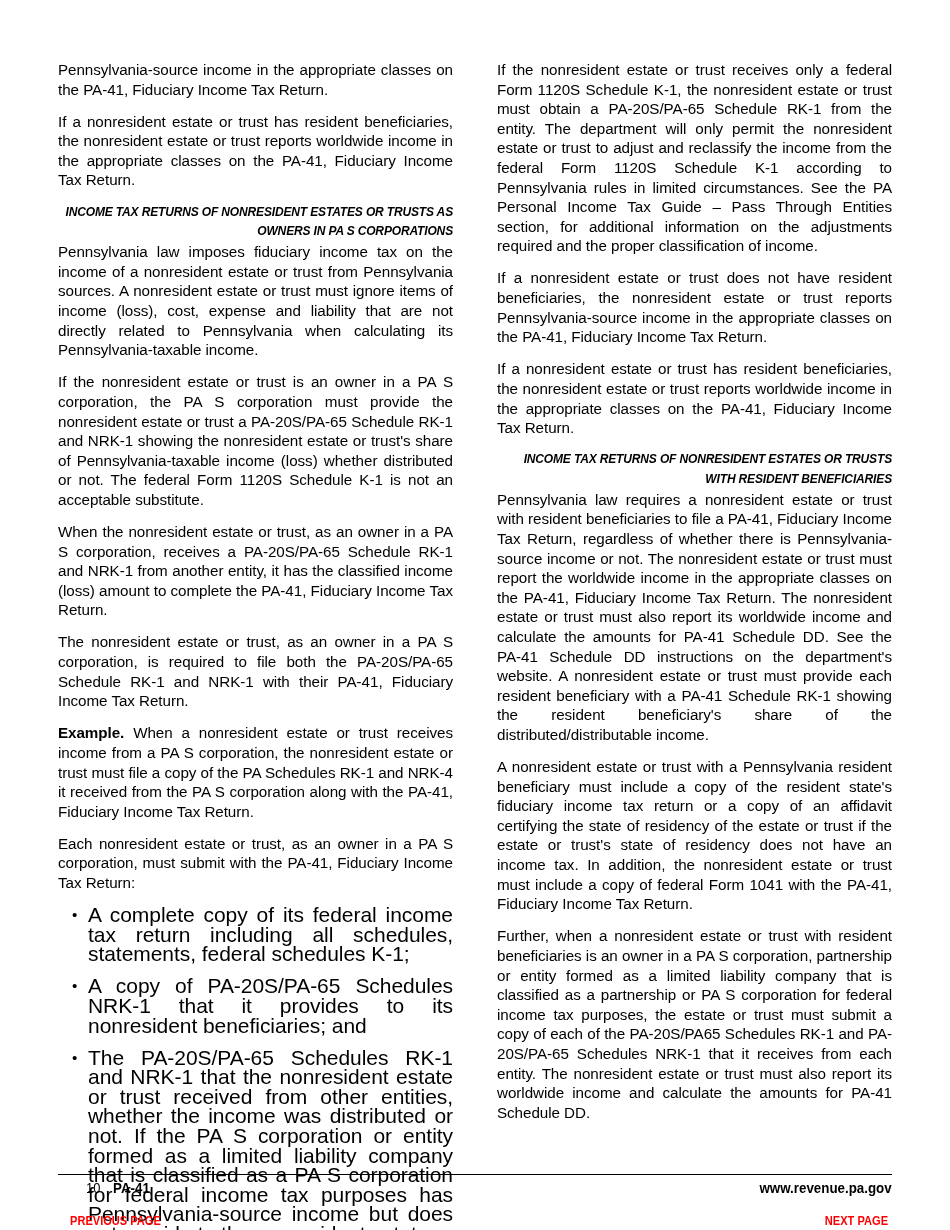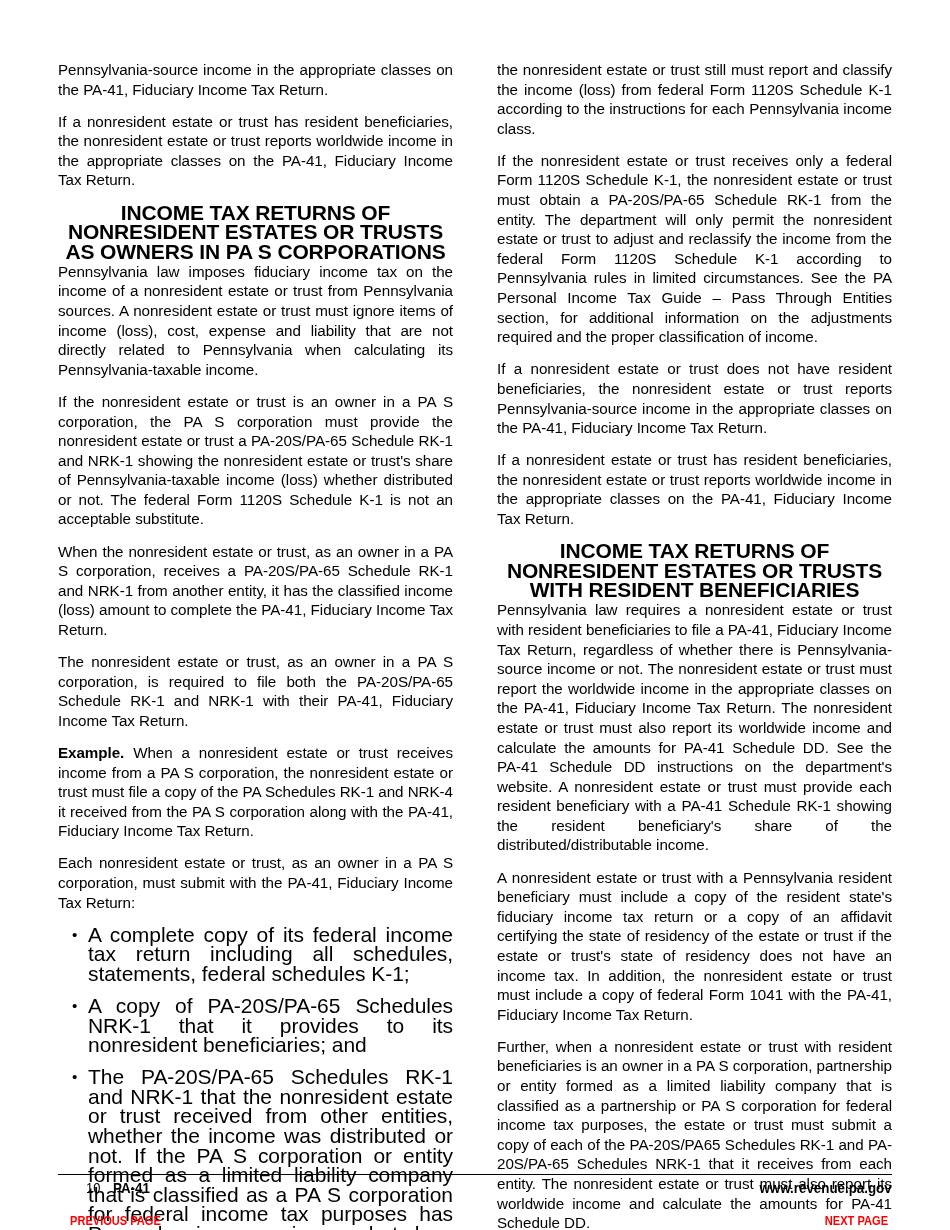--- a/index.html
+++ b/index.html
@@ -47,25 +47,26 @@
     font-size: 15.2px;
     line-height: 19.6px;
     text-align: justify;
     text-justify: inter-word;
     letter-spacing: -0.05px;
     word-spacing: 0px;
   }
 
   h2.section-head {
     margin: 0 0 0.5px 0;
-    font-size: 21px;
-    line-height: 19.6px;
-    font-weight: bold;
-    text-align: center;
+    font-size: 12px;
+    line-height: 19.6px;
+    font-weight: bold;
+    text-align: right;
     letter-spacing: -0.15px;
+    font-style: italic;
   }
 
   .example-lead {
     font-weight: bold;
     margin-top: 32px;
   }
 
   ul.bullets {
     margin: 0;
     padding: 0;
@@ -196,21 +197,20 @@
       <ul class="bullets">
         <li>A complete copy of its federal income tax return including all schedules, statements, federal schedules K-1;</li>
         <li>A copy of PA-20S/PA-65 Schedules NRK-1 that it provides to its nonresident beneficiaries; and</li>
         <li>The PA-20S/PA-65 Schedules RK-1 and NRK-1 that the nonresident estate or trust received from other entities, whether the income was distributed or not. If the PA S corporation or entity formed as a limited liability company that is classified as a PA S corporation for federal income tax purposes has Pennsylvania-source income but does not provide to the nonresident estate or trust a PA-20S/ PA-65 Schedule RK-1 and NRK-1,</li>
       </ul>
 
     </div>
 
     <div class="col">
 
-      <p class="body-text">the nonresident estate or trust still must report and classify the income (loss) from federal Form 1120S Schedule K-1 according to the instructions for each Pennsylvania income class.</p>
 
       <p class="body-text">If the nonresident estate or trust receives only a federal Form 1120S Schedule K-1, the nonresident estate or trust must obtain a PA-20S/PA-65 Schedule RK-1 from the entity. The department will only permit the nonresident estate or trust to adjust and reclassify the income from the federal Form 1120S Schedule K-1 according to Pennsylvania rules in limited circumstances. See the PA Personal Income Tax Guide – Pass Through Entities section, for additional information on the adjustments required and the proper classification of income.</p>
 
       <p class="body-text">If a nonresident estate or trust does not have resident beneficiaries, the nonresident estate or trust reports Pennsylvania-source income in the appropriate classes on the PA-41, Fiduciary Income Tax Return.</p>
 
       <p class="body-text">If a nonresident estate or trust has resident beneficiaries, the nonresident estate or trust reports worldwide income in the appropriate classes on the PA-41, Fiduciary Income Tax Return.</p>
 
       <h2 class="section-head">INCOME TAX RETURNS OF NONRESIDENT ESTATES OR TRUSTS WITH RESIDENT BENEFICIARIES</h2>
 
       <p class="body-text">Pennsylvania law requires a nonresident estate or trust with resident beneficiaries to file a PA-41, Fiduciary Income Tax Return, regardless of whether there is Pennsylvania-source income or not.  The nonresident estate or trust must report the worldwide income in the appropriate classes on the PA-41, Fiduciary Income Tax Return. The nonresident estate or trust must also report its worldwide income and calculate the amounts for PA-41 Schedule DD. See the PA-41 Schedule DD instructions on the department's website. A nonresident estate or trust must provide each resident beneficiary with a PA-41 Schedule RK-1 showing the resident beneficiary's share of the distributed/distributable income.</p>

